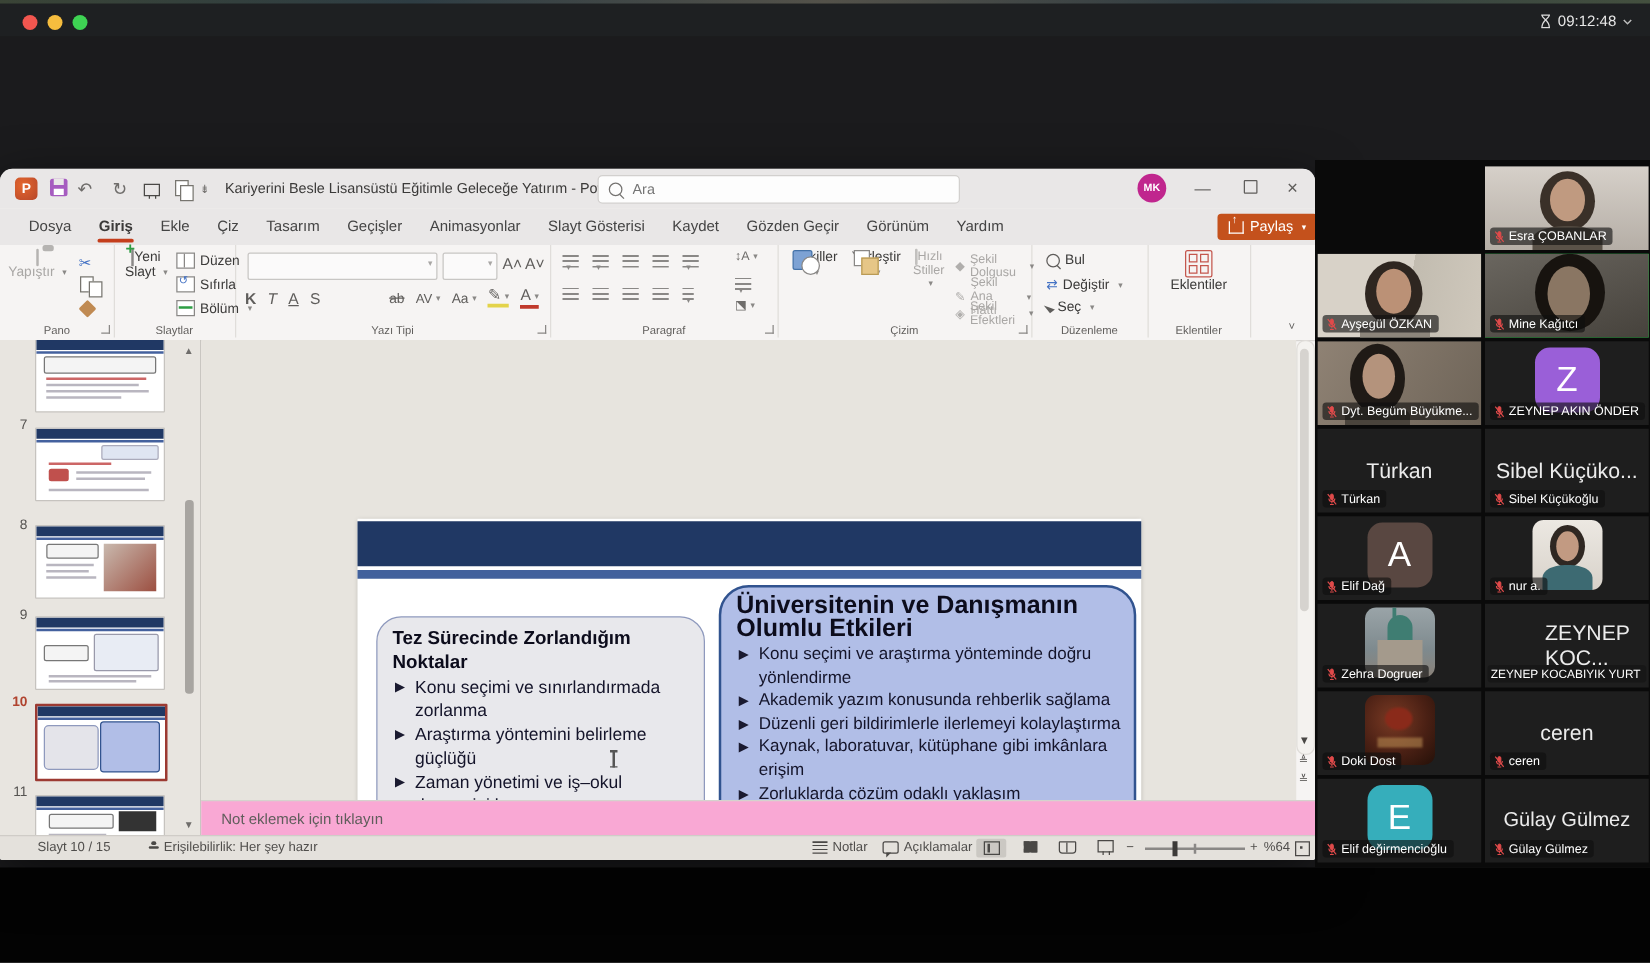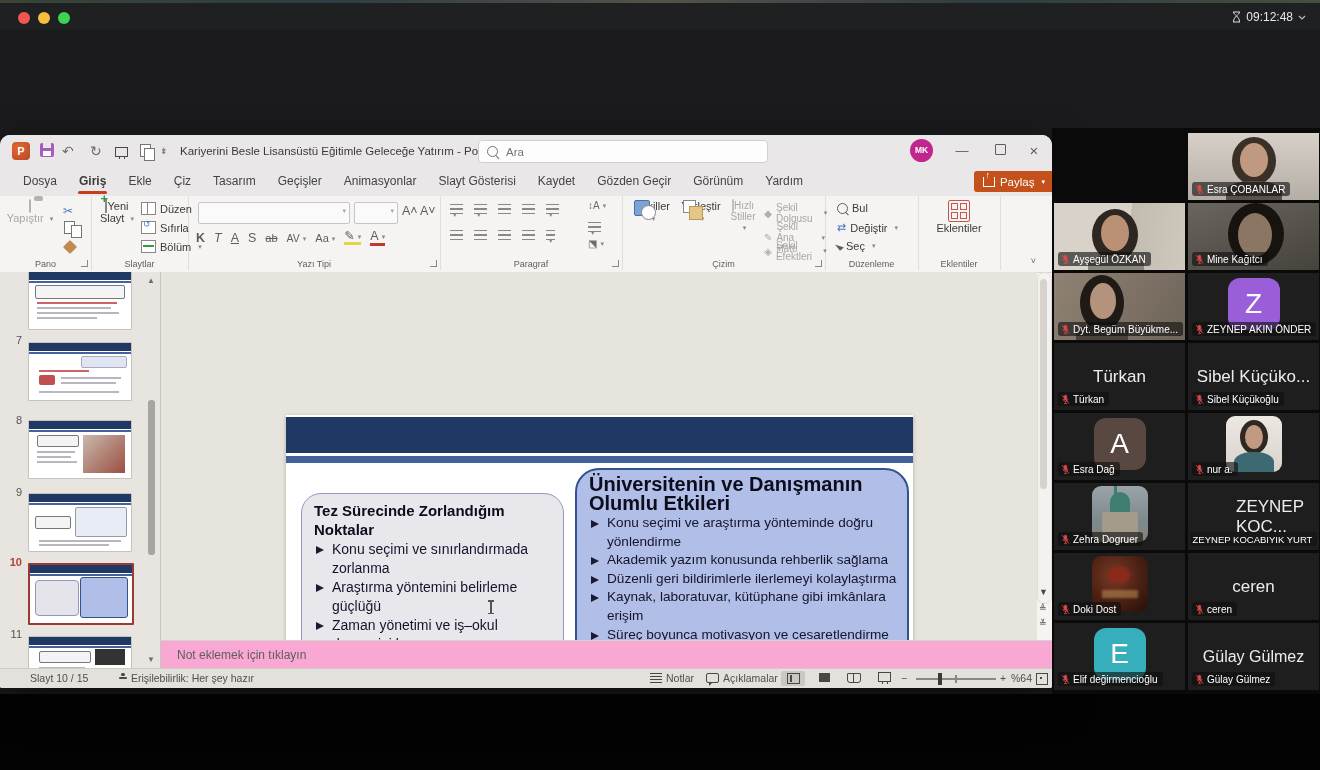--- a/index.html
+++ b/index.html
@@ -302,21 +302,21 @@
     <div class="rgroup" style="left:188px;width:252px;">
       <span class="fontbox" style="left:10px;top:6px;width:150px;"></span>
       <span class="fontbox" style="left:166px;top:6px;width:42px;"></span>
       <span class="fbtn" style="position:absolute;left:214px;top:8px;">A˄</span>
       <span class="fbtn" style="position:absolute;left:232px;top:8px;">A˅</span>
       <div style="position:absolute;left:8px;top:34px;display:flex;align-items:center;">
         <span class="fbtn" style="font-weight:bold;">K</span>
         <span class="fbtn" style="font-style:italic;">T</span>
         <span class="fbtn" style="text-decoration:underline;">A</span>
         <span class="fbtn">S</span>
-        <span class="fbtn" style="text-decoration:line-through;font-size:11px;">ab</span>
+        <span class="fbtn" style="text-decoration:line-through;font-size:11px;margin-left:46px;">ab</span>
         <span class="fbtn dd" style="font-size:10.5px;">AV</span>
         <span class="fbtn dd" style="font-size:11px;">Aa</span>
         <span class="fbtn dd" style="border-bottom:3px solid #e3d34a;line-height:10px;">✎</span>
         <span class="fbtn dd" style="border-bottom:3px solid #c0392b;line-height:12px;">A</span>
       </div>
       <div class="glabel">Yazı Tipi</div>
       <span class="launcher"></span>
     </div>
 
     <div class="rgroup" style="left:440px;width:182px;">
@@ -491,24 +491,20 @@
               <span class="arr"></span>
               <span>Akademik yazım konusunda rehberlik sağlama</span>
             </li>
           <li>
               <span class="arr"></span>
               <span>Düzenli geri bildirimlerle ilerlemeyi kolaylaştırma</span>
             </li>
           <li>
               <span class="arr"></span>
               <span>Kaynak, laboratuvar, kütüphane gibi imkânlara erişim</span>
-            </li>
-          <li>
-              <span class="arr"></span>
-              <span>Süreç boyunca motivasyon ve cesaretlendirme</span>
             </li>
           <li>
               <span class="arr"></span>
               <span>Zorluklarda çözüm odaklı yaklaşım</span>
             </li>
           <li>
               <span class="arr"></span>
               <span>Tezin bilimsel niteliğini artıran akademik destek</span>
             </li>
         </ul>
@@ -680,21 +676,21 @@
     <div class="sqav" style="background:#594741;">A</div>
     <div class="nl">
       <svg class="mic" width="9" height="11" viewBox="0 0 12 13">
           <g stroke="#e04b4b" fill="#e04b4b">
             <rect x="4.4" y="0.8" width="3.2" height="6.2" rx="1.6"></rect>
             <path d="M2.8 5.6a3.2 3.2 0 0 0 6.4 0" fill="none" stroke-width="1.1"></path>
             <path d="M6 8.8v2.2M4 12h4" fill="none" stroke-width="1.1"></path>
             <path d="M1.6 0.8l9 11" fill="none" stroke-width="1.3"></path>
           </g>
         </svg>
-      <span>Esra Dağ</span>
+      <span>Elif Dağ</span>
     </div>
   </div>
   <div class="tile" style="left:136px;top:285px;">
     <div class="ph" style="background:linear-gradient(180deg,#ece8e2,#d8d2ca);">
       <span class="hair" style="left:14px;top:4px;width:28px;height:34px;background:#2f2722;"></span>
       <span class="face" style="left:19px;top:9px;width:18px;height:24px;background:#c29a82;"></span>
       <span class="torso" style="left:8px;top:36px;width:40px;height:22px;background:#3d6a72;"></span>
     </div>
     <div class="nl">
       <svg class="mic" width="9" height="11" viewBox="0 0 12 13">

